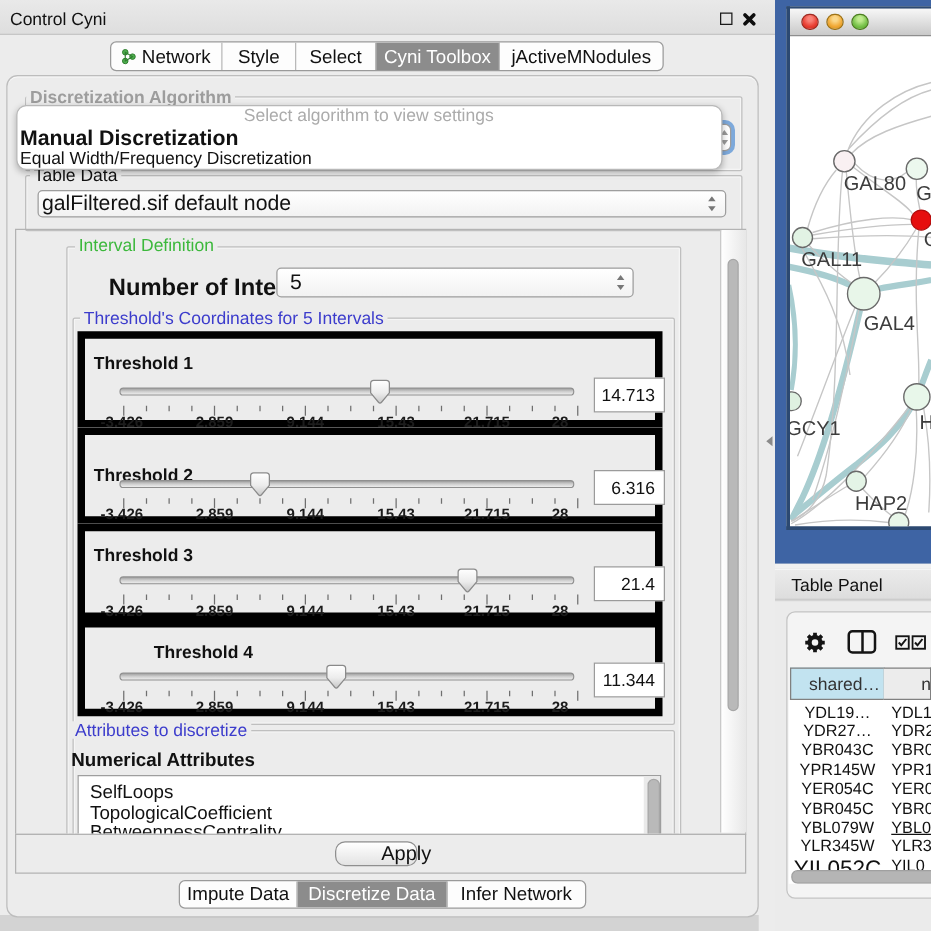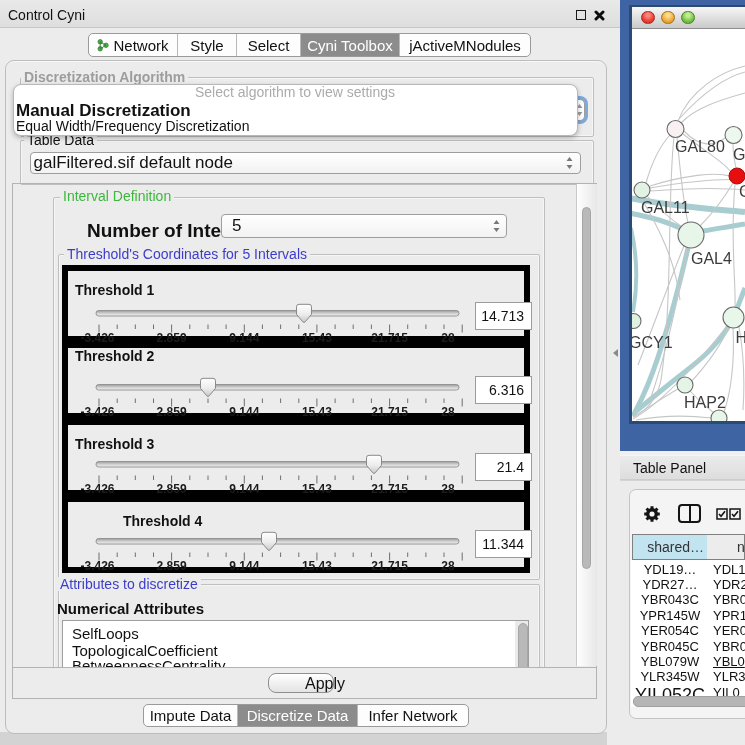--- a/index.html
+++ b/index.html
@@ -121,21 +121,21 @@
         <text x="223.9" y="44.5" font-size="12" font-weight="bold" fill="#1c1c1c" text-anchor="middle" font-family="Liberation Sans,sans-serif">15.43</text>
         <text x="296.6" y="44.5" font-size="12" font-weight="bold" fill="#1c1c1c" text-anchor="middle" font-family="Liberation Sans,sans-serif">21.715</text>
         <text x="355.0" y="44.5" font-size="12" font-weight="bold" fill="#1c1c1c" text-anchor="middle" font-family="Liberation Sans,sans-serif">28</text>
         <g transform="translate(211,2.8)">
           <path d="M-7.5 7 Q-7.5 4.5 -5 4.5 H5 Q7.5 4.5 7.5 7 V14.5 L1.2 22 Q0 23.4 -1.2 22 L-7.5 14.5 Z" fill="url(#thg)" stroke="#8a8a8a" stroke-width="1"></path>
         </g>
       </svg>
   <div class="valbox" style="top:31px;">14.713</div>
 </div>
 <div class="abs throw" style="top:158px;">
-  <div class="abs b14" style="left:7px;top:0;">Threshold 2</div>
+  <div class="abs b14" style="left:7px;top:24px;">Threshold 2</div>
   <svg class="abs" style="left:8px;top:23px;" width="397" height="52" viewBox="-17 0 397 52">
         <rect x="3" y="13.5" width="363" height="5.5" rx="2.7" fill="url(#trg)" stroke="#8f8f8f" stroke-width="0.9"></rect>
         <path d="M6.0 27.5V35.5 M24.2 27.5V32.0 M42.3 27.5V32.0 M60.5 27.5V32.0 M78.6 27.5V35.5 M96.8 27.5V32.0 M115.0 27.5V32.0 M133.1 27.5V32.0 M151.3 27.5V35.5 M169.4 27.5V32.0 M187.6 27.5V32.0 M205.8 27.5V32.0 M223.9 27.5V35.5 M242.1 27.5V32.0 M260.2 27.5V32.0 M278.4 27.5V32.0 M296.6 27.5V35.5 M314.7 27.5V32.0 M332.9 27.5V32.0 M351.0 27.5V32.0 M369.2 27.5V35.5" stroke="#6f6f6f" stroke-width="1"></path>
         <text x="4.5" y="44.5" font-size="12" font-weight="bold" fill="#1c1c1c" text-anchor="middle" font-family="Liberation Sans,sans-serif">-3.426</text>
         <text x="78.6" y="44.5" font-size="12" font-weight="bold" fill="#1c1c1c" text-anchor="middle" font-family="Liberation Sans,sans-serif">2.859</text>
         <text x="151.3" y="44.5" font-size="12" font-weight="bold" fill="#1c1c1c" text-anchor="middle" font-family="Liberation Sans,sans-serif">9.144</text>
         <text x="223.9" y="44.5" font-size="12" font-weight="bold" fill="#1c1c1c" text-anchor="middle" font-family="Liberation Sans,sans-serif">15.43</text>
         <text x="296.6" y="44.5" font-size="12" font-weight="bold" fill="#1c1c1c" text-anchor="middle" font-family="Liberation Sans,sans-serif">21.715</text>
         <text x="355.0" y="44.5" font-size="12" font-weight="bold" fill="#1c1c1c" text-anchor="middle" font-family="Liberation Sans,sans-serif">28</text>
         <g transform="translate(115,2.8)">

